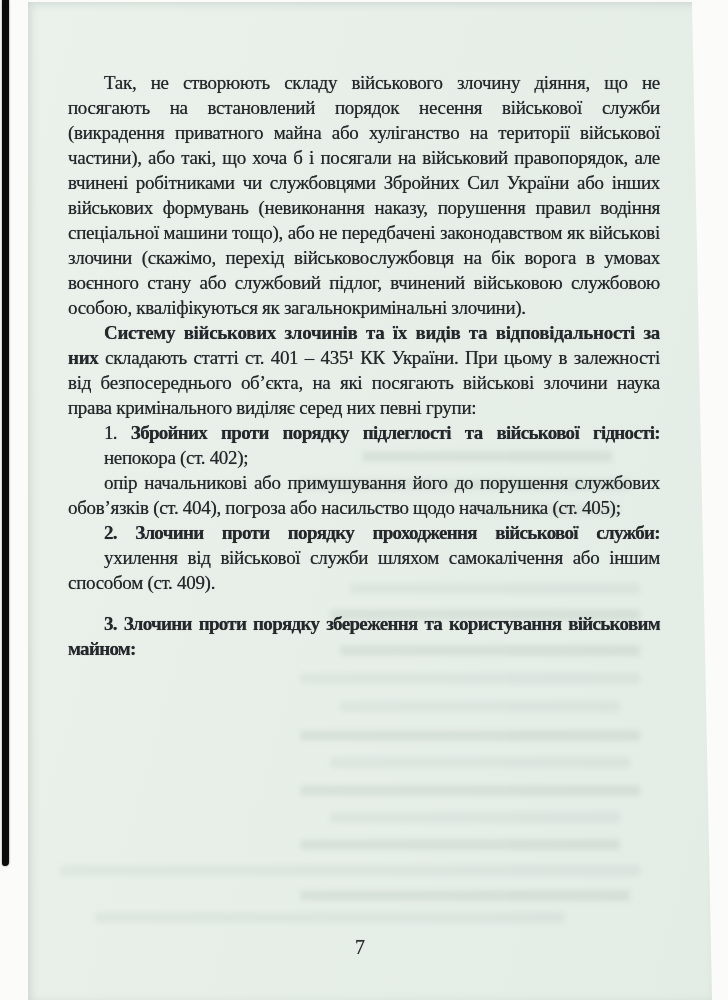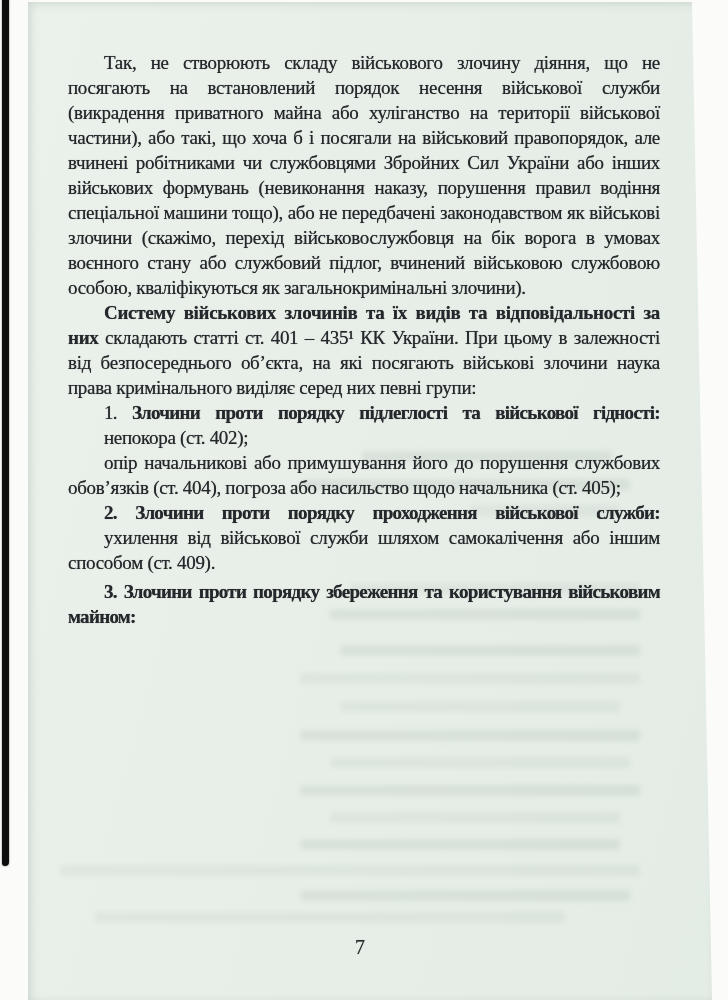--- a/index.html
+++ b/index.html
@@ -15,32 +15,32 @@
     box-shadow:0 0 2px rgba(0,0,0,.55);
   }
   
   .page{
     position:absolute;left:28px;top:2px;width:684px;height:998px;
     background:linear-gradient(105deg,#ebf2ec 0%,#e8efe9 38%,#e4ece6 100%);
     clip-path:polygon(0 0,664px 0,684px 998px,0 998px);
     box-shadow:inset 3px 2px 9px rgba(110,130,115,.22);
   }
   .text-block{
-    position:absolute;left:40px;top:48px;width:592px;
+    position:absolute;left:40px;top:68px;width:592px;
     color:#24272b;font-size:19px;line-height:25px;
     text-align:justify;letter-spacing:-.3px;
     text-shadow:0 0 .7px rgba(40,46,42,.75);
   }
   .para{margin:0;text-indent:36px;}
   .bold{font-weight:700;}
   .sec-head{letter-spacing:-.7px;word-spacing:-1px;}
   .sec-head .sec-num{font-weight:400;}
   .sec-head.bold-num .sec-num{font-weight:700;}
   .stretch{text-align-last:justify;}
-  .sec-head-3{margin-top:4px;}
+  .sec-head-3{margin-top:16px;}
   .page-number{
     position:absolute;left:0;top:934px;width:664px;text-align:center;
     color:#2b2e31;font-size:20px;text-shadow:0 0 .7px rgba(40,46,42,.7);
   }
   
   .ghost{
     position:absolute;height:11px;border-radius:2px;
     background:#8aa392;opacity:.16;filter:blur(2.5px);
   }
   .ghost.light{opacity:.11;}
@@ -68,21 +68,21 @@
   <div class="ghost light" style="left:32px;top:863px;width:580px"></div>
   <div class="ghost" style="left:272px;top:888px;width:330px"></div>
   <div class="ghost light" style="left:67px;top:910px;width:470px"></div>
 
   <div class="text-block">
 
     <p class="para">Так, не створюють складу військового злочину діяння, що не посягають на встановлений порядок несення військової служби (викрадення приватного майна або хуліганство на території військової частини), або такі, що хоча б і посягали на військовий правопорядок, але вчинені робітниками чи службовцями Збройних Сил України або інших військових формувань (невиконання наказу, порушення правил водіння спеціальної машини тощо), або не передбачені законодавством як військові злочини (скажімо, перехід військовослужбовця на бік ворога в умовах воєнного стану або службовий підлог, вчинений військовою службовою особою, кваліфікуються як загальнокримінальні злочини).</p>
 
     <p class="para"><span class="bold">Систему військових злочинів та їх видів та відповідальності за них</span><span> складають статті ст. 401 – 435¹ КК України. При цьому в залежності від безпосереднього об’єкта, на які посягають військові злочини наука права кримінального виділяє серед них певні групи:</span></p>
 
-    <p class="para sec-head stretch"><span class="sec-num">1.</span> <span class="bold">Злочини проти порядку підлеглості та військової гідності:</span></p>
+    <p class="para sec-head stretch"><span class="sec-num">1.</span> <span class="bold">Збройних проти порядку підлеглості та військової гідності:</span></p>
 
     <p class="para">непокора (ст. 402);</p>
     <p class="para">опір начальникові або примушування його до порушення службових обов’язків (ст. 404), погроза або насильство щодо начальника (ст. 405);</p>
 
     <p class="para sec-head bold-num stretch"><span class="sec-num">2.</span> <span class="bold">Злочини проти порядку проходження військової служби:</span></p>
 
     <p class="para">ухилення від військової служби шляхом самокалічення або іншим способом (ст. 409).</p>
 
     <p class="para sec-head bold-num sec-head-3"><span class="sec-num">3.</span> <span class="bold">Злочини проти порядку збереження та користування військовим майном:</span></p>
 

